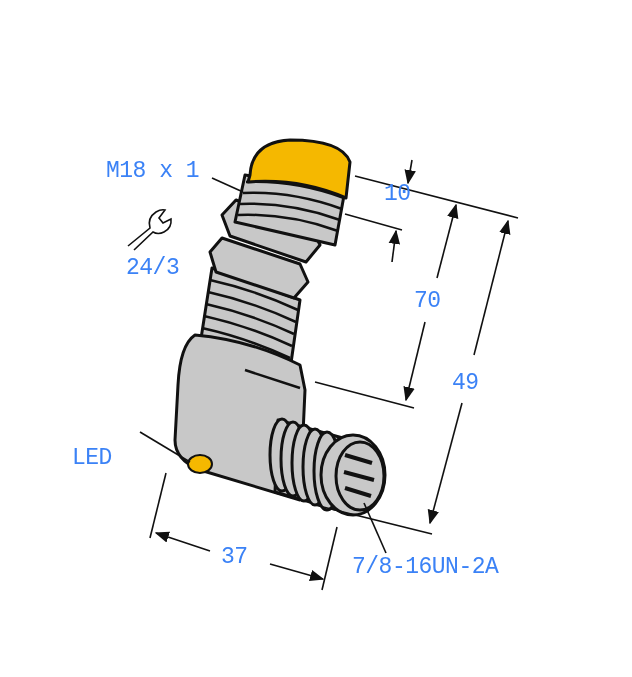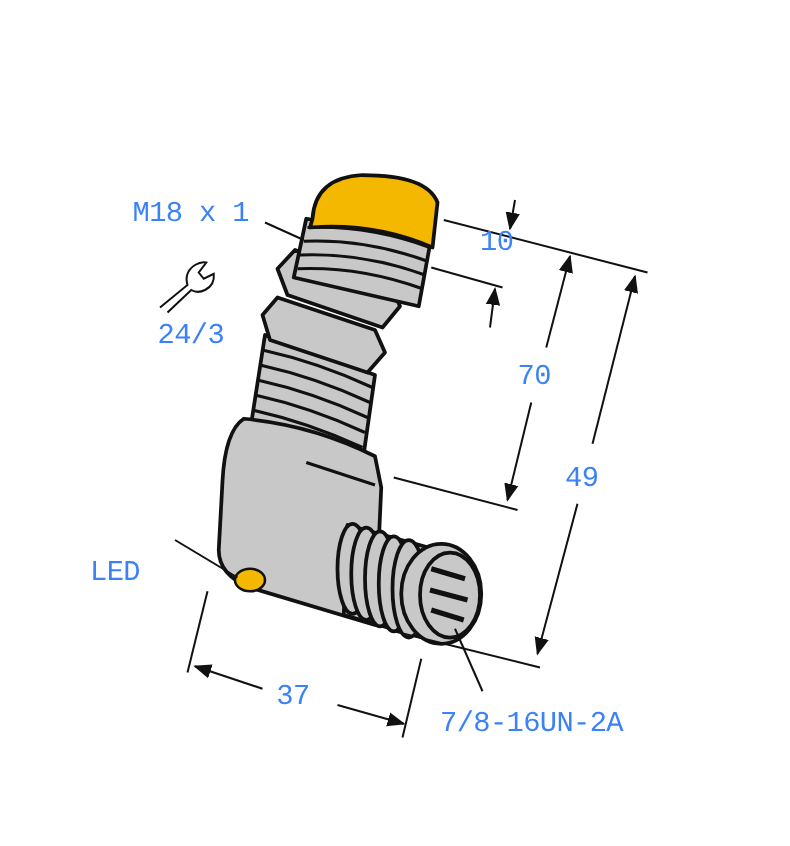--- a/index.html
+++ b/index.html
@@ -90,17 +90,17 @@
   </g>
 
   <g stroke="#111" stroke-width="1.6" fill="none">
     <path d="M128,246 L150,228 Q147,218 156,212 Q161,209 165,210 L159,218 L163,223 L171,219 Q172,228 164,232 Q158,235 153,232 L134,250"></path>
   </g>
 </svg>
 
 <div class="lbl" style="left:106px; top:160px;">M18 x 1</div>
 <div class="lbl" style="left:126px; top:257px;">24/3</div>
 <div class="lbl" style="left:72px; top:414px;margin-top:33px;">LED</div>
-<div class="lbl" style="left:352px; top:568px;">7/8-16UN-2A</div>
+<div class="lbl" style="left:352px; top:556px;">7/8-16UN-2A</div>
 <div class="lbl" style="left:384px; top:183px;">10</div>
 <div class="lbl" style="left:414px; top:290px;">70</div>
 <div class="lbl" style="left:452px; top:372px;">49</div>
 <div class="lbl" style="left:221px; top:546px;">37</div>
 
 </body></html>

